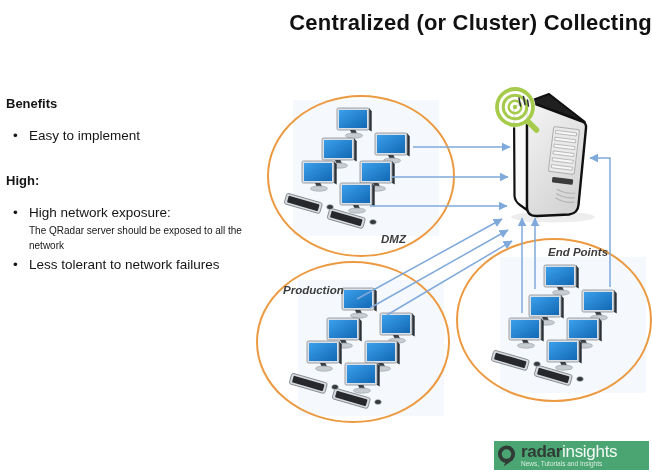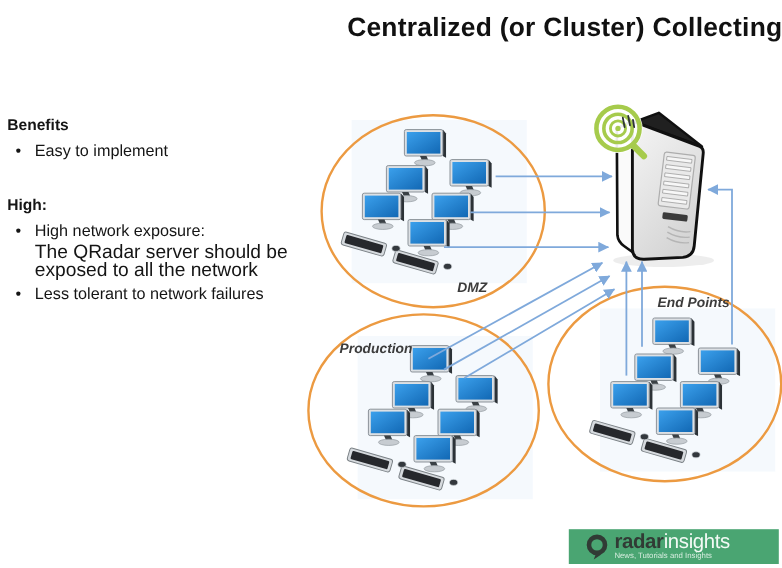--- a/index.html
+++ b/index.html
@@ -8,29 +8,29 @@
     overflow:hidden; font-family:"Liberation Sans", sans-serif;
   }
   .slide-title {
     position:absolute; top:10px; left:0; right:0; margin:0;
     text-align:right; font-size:22px; font-weight:bold; color:#111;
     letter-spacing:0.2px;
   }
   .left-panel { position:absolute; left:6px; top:94px; width:270px; color:#151515; z-index:3; }
   .lp-heading { font-weight:bold; font-size:13px; line-height:20px; }
   .cons-block { margin-top:25px; }
-  ul.lp-list { list-style:none; margin:2px 0 0 0; padding:0; }
+  ul.lp-list { list-style:none; margin:12px 0 0 0; padding:0; }
   ul.lp-list > li { position:relative; padding-left:23px; font-size:13.5px; line-height:20px; }
   ul.lp-list > li::before { content:"\2022"; position:absolute; left:7px; top:0; }
-  .lp-note { font-size:16px; line-height:14.5px; width:215px; margin:1px 0 2px 0; }
+  .lp-note { font-size:10px; line-height:14.5px; width:215px; margin:1px 0 2px 0; }
   #diagram { position:absolute; left:0; top:0; z-index:1; }
   .cluster-label { font-family:"Liberation Sans", sans-serif; font-size:11.5px; font-style:italic; font-weight:600; fill:#3c3c3c; }
   .footer-logo {
-    position:absolute; right:3px; bottom:3px; width:175px; height:29px;
-    display:flex; align-items:center; padding-left:13px; box-sizing:border-box; z-index:3;
+    position:absolute; right:3px; bottom:3px; width:155px; height:29px;
+    display:flex; align-items:center; padding-left:2px; box-sizing:border-box; z-index:3;
   }
   .q-mark { flex:0 0 auto; margin-right:4px; }
   .brand { font-size:17px; line-height:15px; letter-spacing:-0.3px; white-space:nowrap; }
   .brand-bold { font-weight:bold; color:#313B35; }
   .brand-light { color:#F3FAF5; }
   .tagline { font-size:6.5px; color:#D7EDDF; margin-top:1px; }
 </style>
 </head>
 <body>
 

